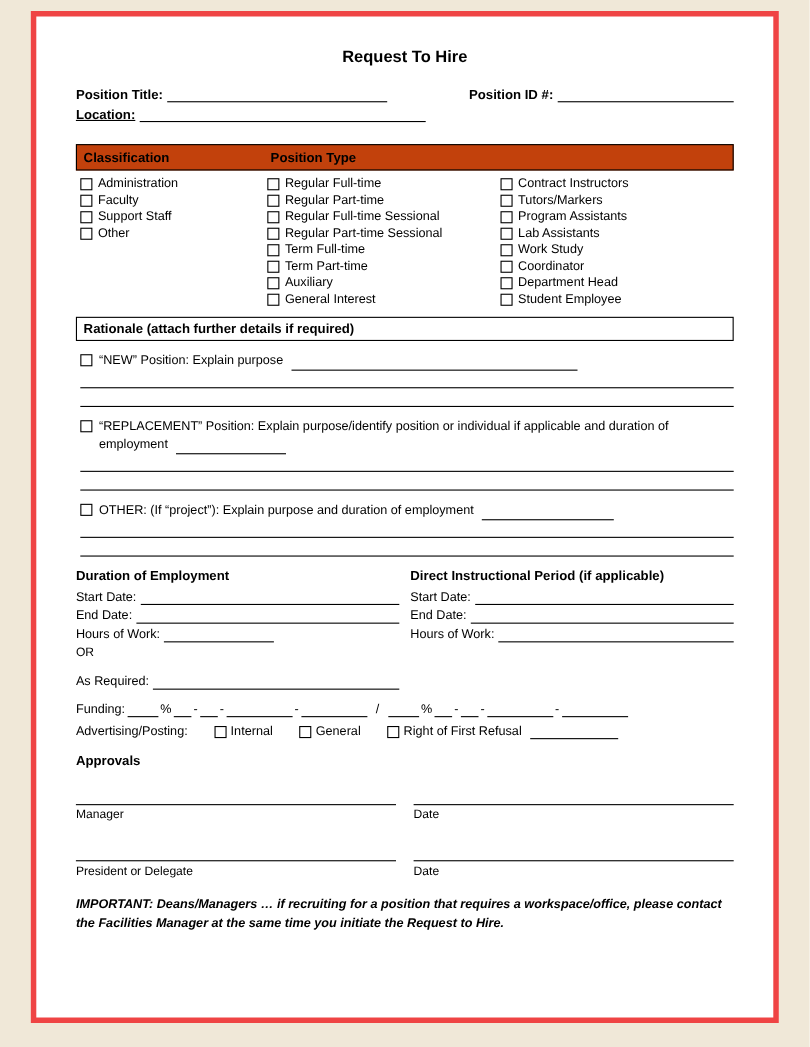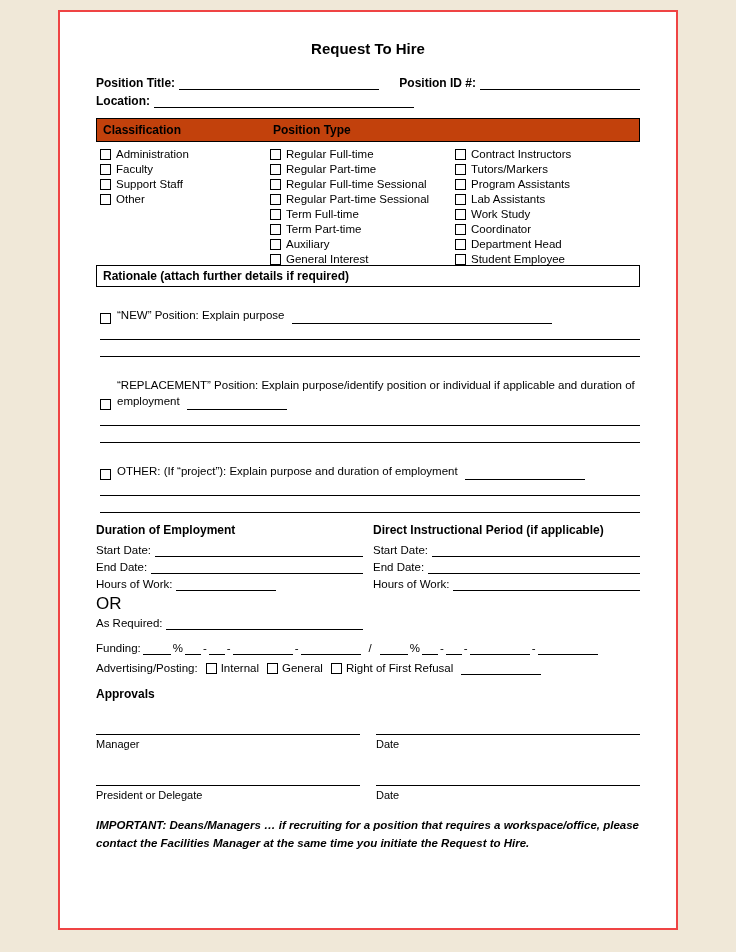--- a/index.html
+++ b/index.html
@@ -8,24 +8,24 @@
       font-family: Arial, sans-serif;
       font-size: 12px;
       display: flex;
       justify-content: center;
       align-items: flex-start;
       min-height: 952px;
       padding: 10px;
     }
     .page {
       background: #ffffff;
-      width: 620px;
+      width: 680px;
       min-height: 920px;
       padding: 28px 36px 28px 36px;
-      border: 2px solid #ef4444;
+      border: 5px solid #ef4444;
       position: relative;
     }
     .page-title {
       text-align: center;
       font-size: 15px;
       font-weight: bold;
       margin-bottom: 18px;
     }
     .header-fields {
       display: flex;
@@ -40,41 +40,43 @@
     }
     .header-field label { font-weight: bold; white-space: nowrap; }
     .underline-field {
       border-bottom: 1px solid #000;
       display: inline-block;
     }
     .location-row {
       display: flex;
       align-items: center;
       gap: 4px;
-      margin-bottom: 10px;
+      margin-bottom: 20px;
+      text-decoration: underline;
     }
     .location-row label { font-weight: bold; }
     .location-underline {
       border-bottom: 1px solid #000;
       width: 260px;
       display: inline-block;
       height: 14px;
     }
     .classification-header {
       display: flex;
       border: 1.5px solid #000;
       padding: 4px 6px;
       background: #c2410c;
       margin-bottom: 6px;
     }
     .classification-header .col1 { width: 170px; font-weight: bold; font-size: 12px; }
     .classification-header .col2 { font-weight: bold; font-size: 12px; }
 
     .position-types {
       display: flex;
+      margin-bottom: 10px;
       padding-left: 4px;
     }
     .pt-col {
       flex: 1;
       display: flex;
       flex-direction: column;
       gap: 3px;
     }
     .pt-col:first-child { width: 170px; flex: 0 0 170px; }
     .checkbox-item {
@@ -98,24 +100,23 @@
       font-weight: bold;
       font-size: 12px;
       margin-bottom: 10px;
     }
     .rationale-item {
       margin-bottom: 10px;
       padding-left: 4px;
     }
     .rationale-line {
       display: flex;
-      align-items: flex-end;
+      align-items: flex-start;
       gap: 6px;
       margin-bottom: 2px;
-      margin-top: 20px;
     }
     .rationale-text {
       flex: 1;
       font-size: 11.5px;
       line-height: 1.4;
     }
     .full-underline {
       border-bottom: 1px solid #000;
       width: 100%;
       height: 14px;
@@ -145,38 +146,38 @@
       margin-bottom: 3px;
       font-size: 11.5px;
     }
     .field-row label { white-space: nowrap; }
     .field-underline {
       flex: 1;
       border-bottom: 1px solid #000;
       height: 14px;
       display: inline-block;
     }
-    .or-text { font-size: 17px; margin-bottom: 2px; }
+    .or-text { font-size: 11px; margin-bottom: 14px; }
 
     
     .funding-row {
       display: flex;
       align-items: center;
       gap: 2px;
       font-size: 11.5px;
       margin-bottom: 6px;
       flex-wrap: wrap;
     }
     .funding-underline { border-bottom: 1px solid #000; display: inline-block; height: 14px; }
 
     
     .advertising-row {
       display: flex;
       align-items: center;
-      gap: 8px;
+      gap: 24px;
       font-size: 11.5px;
       margin-bottom: 12px;
     }
     .adv-item { display: flex; align-items: center; gap: 4px; }
 
     
     .approvals-title {
       font-weight: bold;
       font-size: 12px;
       margin-bottom: 14px;

